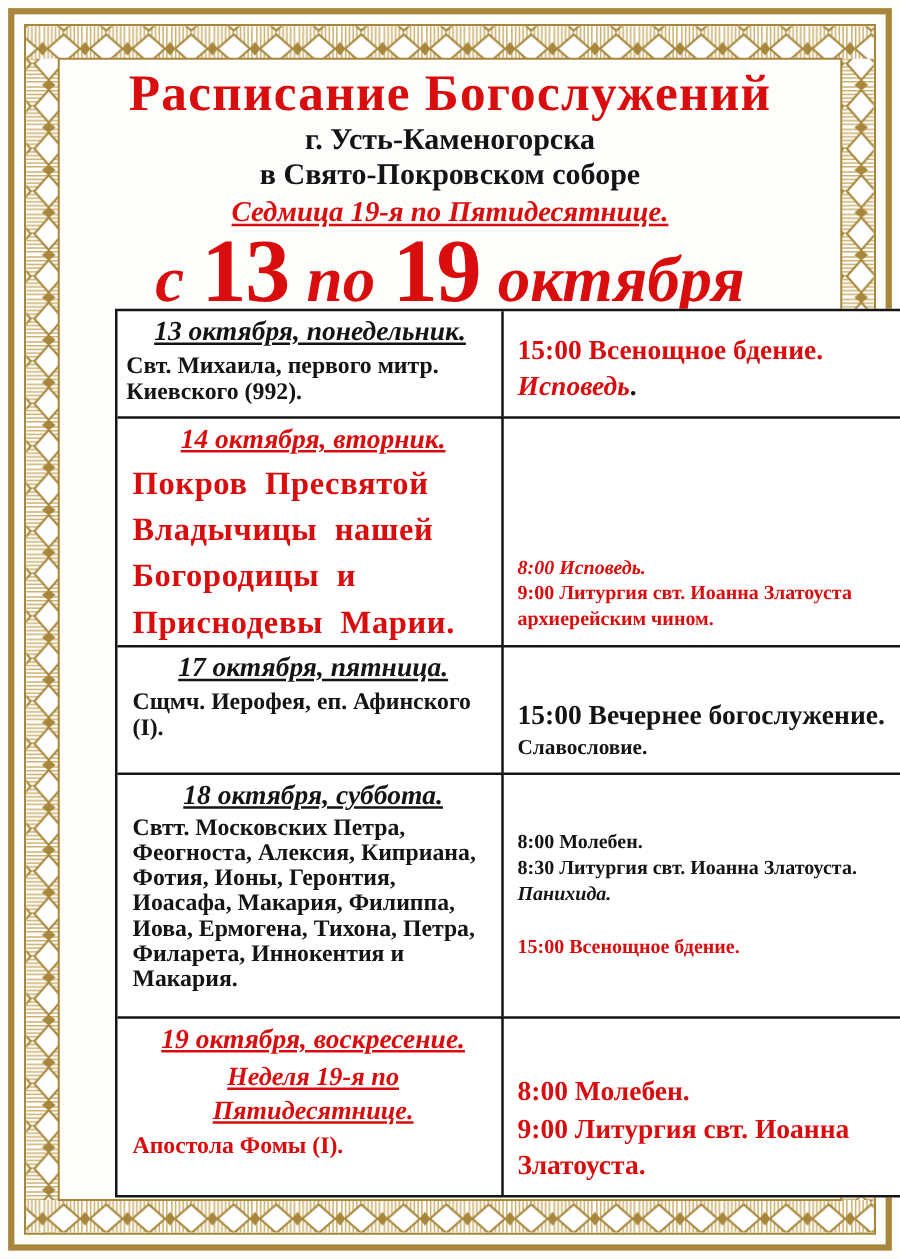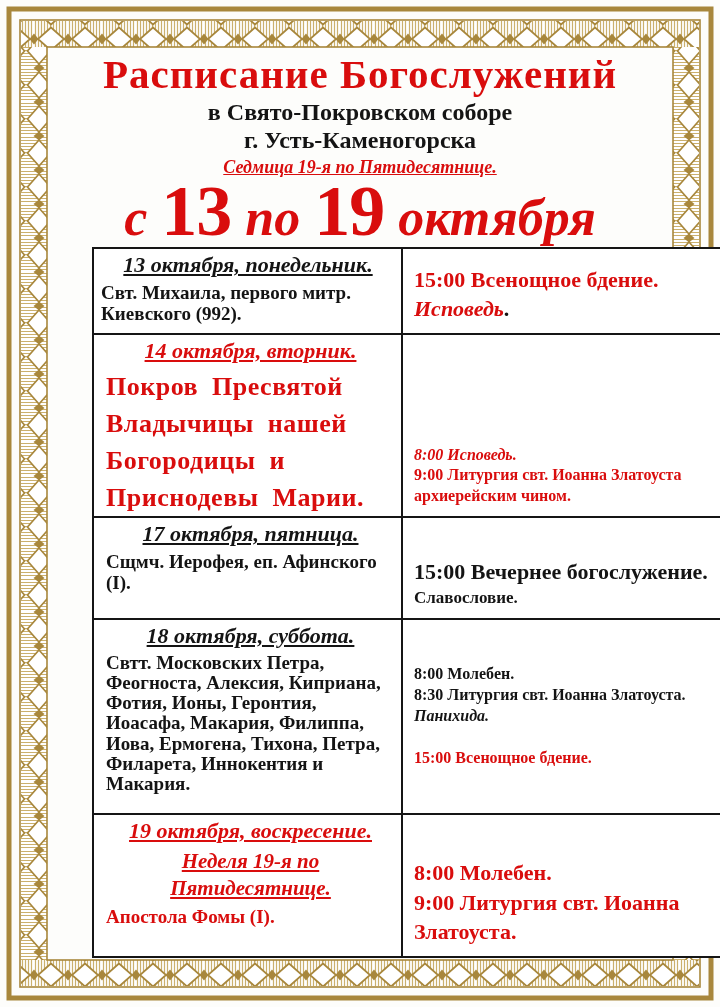--- a/index.html
+++ b/index.html
@@ -24,21 +24,21 @@
     color:var(--red,#d90d0d);
     line-height:1.12;
   }
   .sub{
     margin:1px 0 0;text-align:center;
     font-size:24px;font-weight:700;line-height:1.13;
     color:var(--ink,#141414);
   }
   .week{
     margin:3px 0 0;text-align:center;
-    font-size:18px;font-weight:700;font-style:italic;
+    font-size:23px;font-weight:700;font-style:italic;
     text-decoration:underline;
     color:var(--red,#d90d0d);
     line-height:1.15;
   }
   .range{
     margin:1px 16px 0;text-align:center;
     color:var(--red,#d90d0d);
     font-weight:700;line-height:64px;white-space:nowrap;
   }
   .range .word{font-size:52px;font-style:italic;}
@@ -120,22 +120,22 @@
     <rect x="21" y="21" width="678" height="26" fill="url(#bandH)"></rect>
     <rect x="21" y="960" width="678" height="26" fill="url(#bandH)"></rect>
 
     <rect x="20" y="20" width="680" height="967" fill="none" stroke="#a8873c" stroke-width="1.6"></rect>
     <rect x="47" y="47" width="626" height="913" fill="none" stroke="#a8873c" stroke-width="1.6"></rect>
   </svg>
 
   <div class="content">
 
     <h1 class="title">Расписание Богослужений</h1>
+    <div class="sub">г. Усть-Каменогорска</div>
     <div class="sub">в Свято-Покровском соборе</div>
-    <div class="sub">г. Усть-Каменогорска</div>
     <div class="week">Седмица 19-я по Пятидесятнице.</div>
     <div class="range"><span class="word">с</span><span class="num">13</span><span class="word">по</span><span class="num">19</span><span class="word">октября</span></div>
 
     <div class="table">
 
       <div class="cell left">
         <div class="date c-ink">13 октября, понедельник.</div>
         <div class="saints c-ink">Свт. Михаила, первого митр. Киевского (992).</div>
       </div>
       <div class="cell right v-end">

